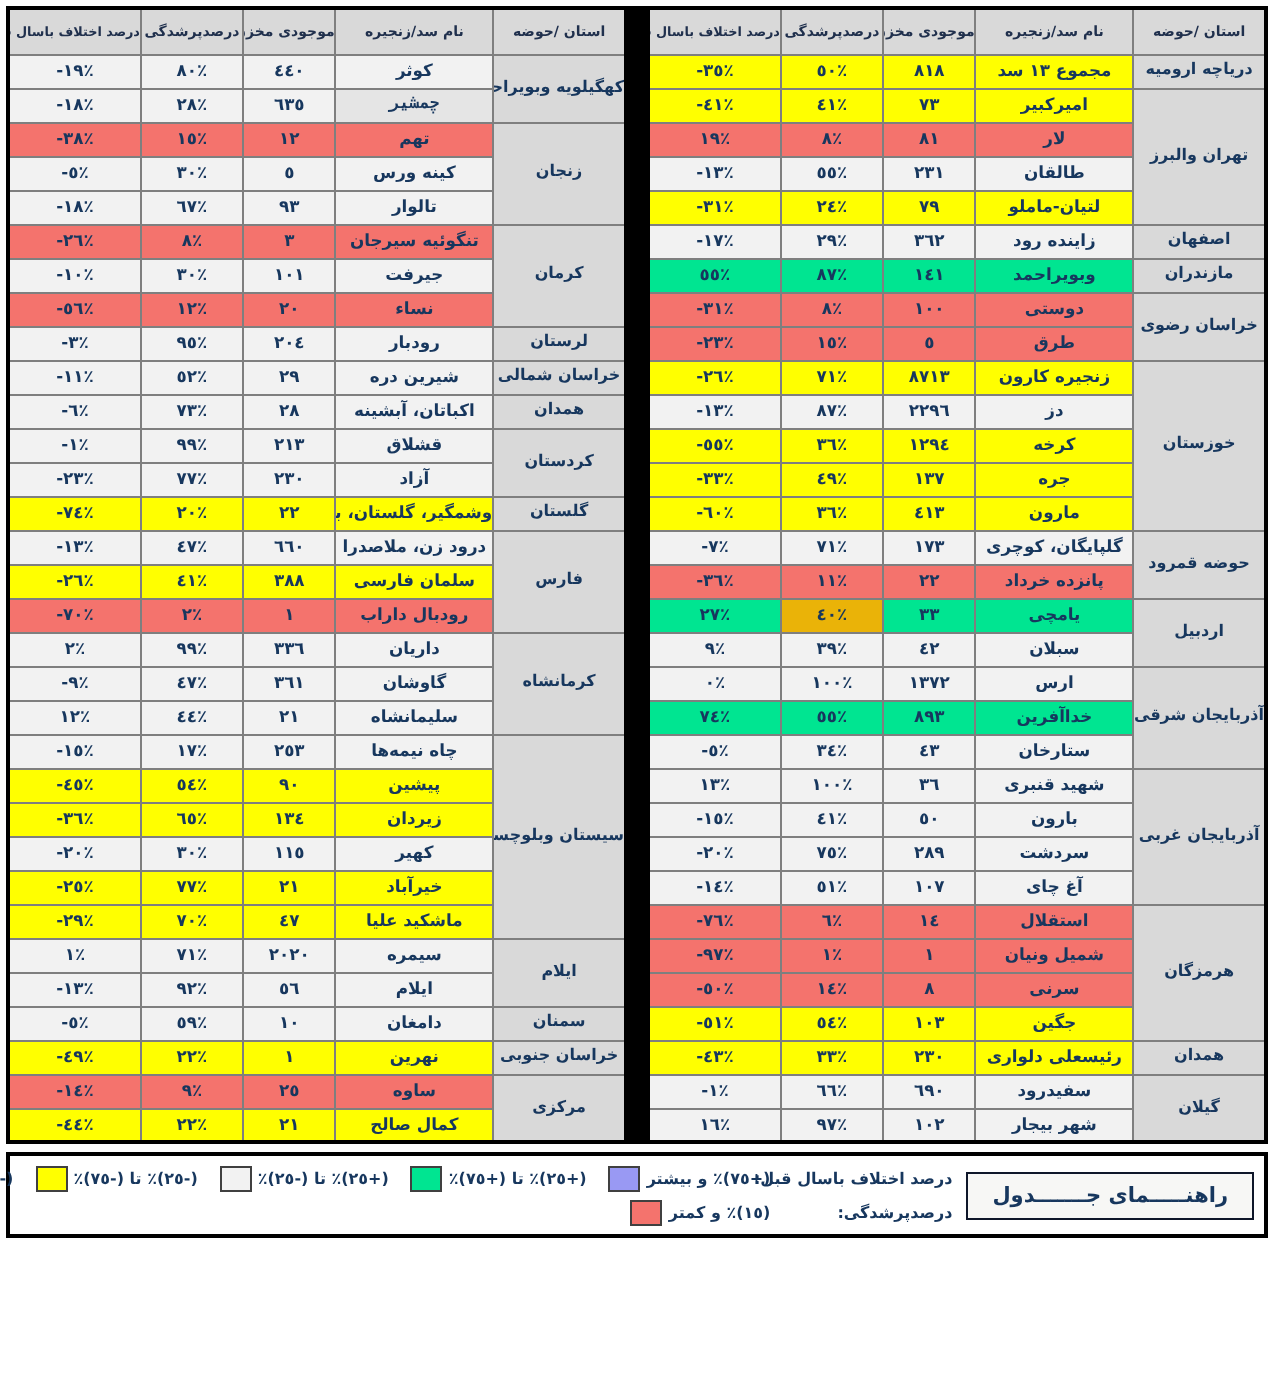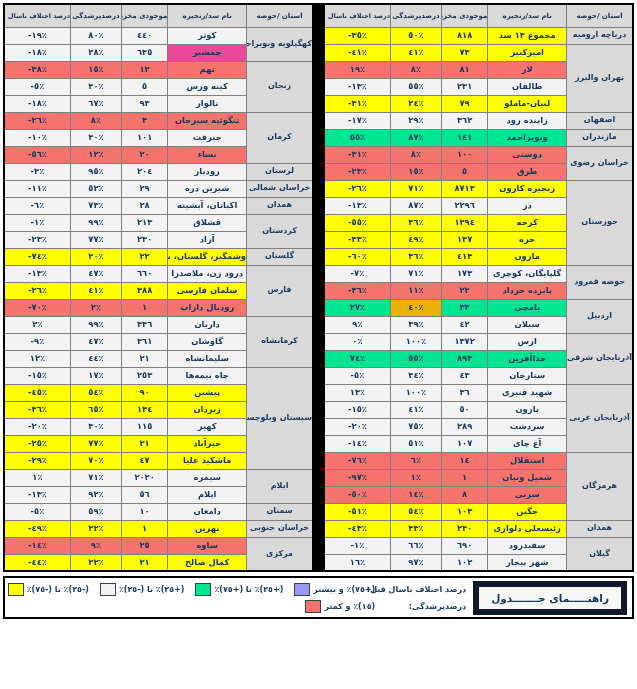--- a/index.html
+++ b/index.html
@@ -31,21 +31,21 @@
   td { height:17px; font-size:8.4px; line-height:1.05; }
   td.province { background:#D9D9D9; font-size:8px; }
   td.num { direction:ltr; unicode-bidi:embed; }
   .divider { width:9px; background:#000; flex:0 0 auto; }
   .legend {
     border:2px solid #000; margin-top:4px; height:43px;
     display:flex; direction:rtl; align-items:center; gap:7px;
     padding:3px 5px;
   }
   .guide-box {
-    border:6px solid #0f172a; background:#F7F7F5; color:#17375E;
+    border:1px solid #0f172a; background:#F7F7F5; color:#17375E;
     font-weight:bold; font-size:10.5px; padding:5px 12px; white-space:nowrap;
     flex:0 0 auto;
   }
   .legend-rows { flex:1 1 auto; display:flex; flex-direction:column; gap:4px; min-width:0; }
   .legend-row { display:flex; direction:rtl; align-items:center; gap:9px; }
   .lg-cat { font-size:8px; font-weight:bold; color:#17375E; width:82px; flex:0 0 auto; white-space:nowrap; }
   .lg-item { display:inline-flex; direction:ltr; align-items:center; gap:3px; flex:0 0 auto; }
   .swatch { width:16px; height:13px; border:1px solid #404040; display:inline-block; flex:0 0 auto; }
   .lg-label { font-size:8px; font-weight:bold; color:#17375E; direction:rtl; white-space:nowrap; }
 </style>
@@ -303,21 +303,21 @@
           </thead>
           <tbody>
             <tr>
               <td rowspan="2" class="province">کهگیلویه وبویراحمد</td>
               <td style="background: rgb(242, 242, 242);">کوثر</td>
               <td class="num" style="background: rgb(242, 242, 242);">٤٤٠</td>
               <td class="num" style="background: rgb(242, 242, 242);">٨٠٪</td>
               <td class="num" style="background: rgb(242, 242, 242);">-١٩٪</td>
             </tr>
             <tr>
-              <td style="background: #ec4899;">چمشیر</td>
+              <td style="background: #e5e5e5; font-family: Liberation Mono, monospace;">چمشیر</td>
               <td class="num" style="background: rgb(242, 242, 242);">٦٣٥</td>
               <td class="num" style="background: rgb(242, 242, 242);">٢٨٪</td>
               <td class="num" style="background: rgb(242, 242, 242);">-١٨٪</td>
             </tr>
             <tr>
               <td rowspan="3" class="province">زنجان</td>
               <td style="background: rgb(244, 115, 109);">تهم</td>
               <td class="num" style="background: rgb(244, 115, 109);">١٢</td>
               <td class="num" style="background: rgb(244, 115, 109);">١٥٪</td>
               <td class="num" style="background: rgb(244, 115, 109);">-٣٨٪</td>

